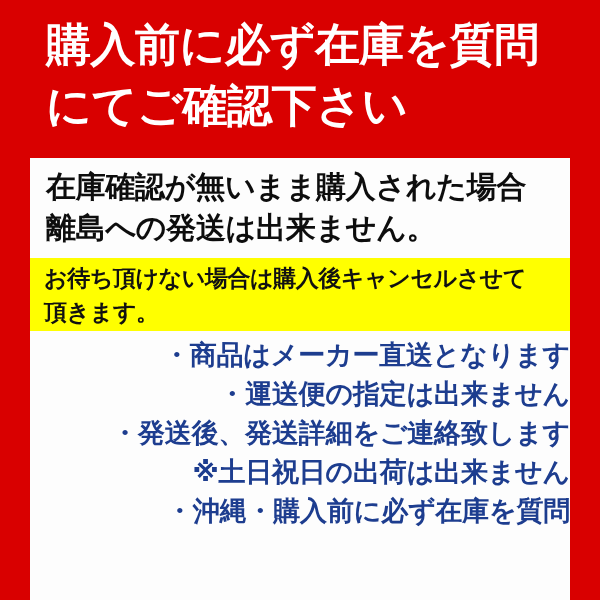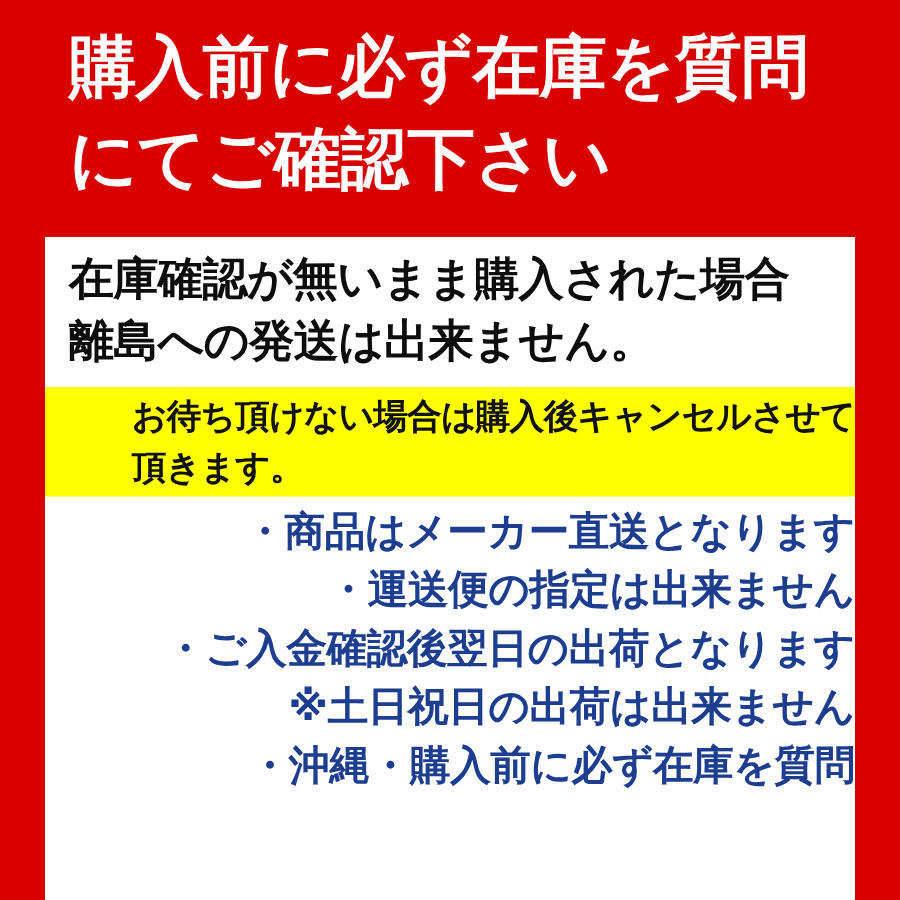--- a/index.html
+++ b/index.html
@@ -80,21 +80,20 @@
     padding-top: 3px;
   }
   .yellow-band .yline {
     color: #111111;
     font-weight: 700;
     font-size: 23px;
     line-height: 34px;
     white-space: nowrap;
     padding-left: 14px;
     letter-spacing: -0.4px;
-    margin-left: 44px;
   }
 
   
   .blue-list {
     position: absolute;
     left: 0;
     top: 177px;
     width: 540px;
     box-sizing: border-box;
   }
@@ -130,19 +129,19 @@
     </div>
 
     <div class="yellow-band">
       <div class="yline">お待ち頂けない場合は購入後キャンセルさせて</div>
       <div class="yline">頂きます。</div>
     </div>
 
     <div class="blue-list">
       <div class="bline">・商品はメーカー直送となります</div>
       <div class="bline">・運送便の指定は出来ません</div>
-      <div class="bline">・ご入金確認後翌日の出荷となります</div>
+      <div class="bline">・発送後、発送詳細をご連絡致します</div>
       <div class="bline indented">※土日祝日の出荷は出来ません</div>
       <div class="bline">・沖縄・購入前に必ず在庫を質問</div>
     </div>
 
   </div>
 </div>
 
 </body></html>

